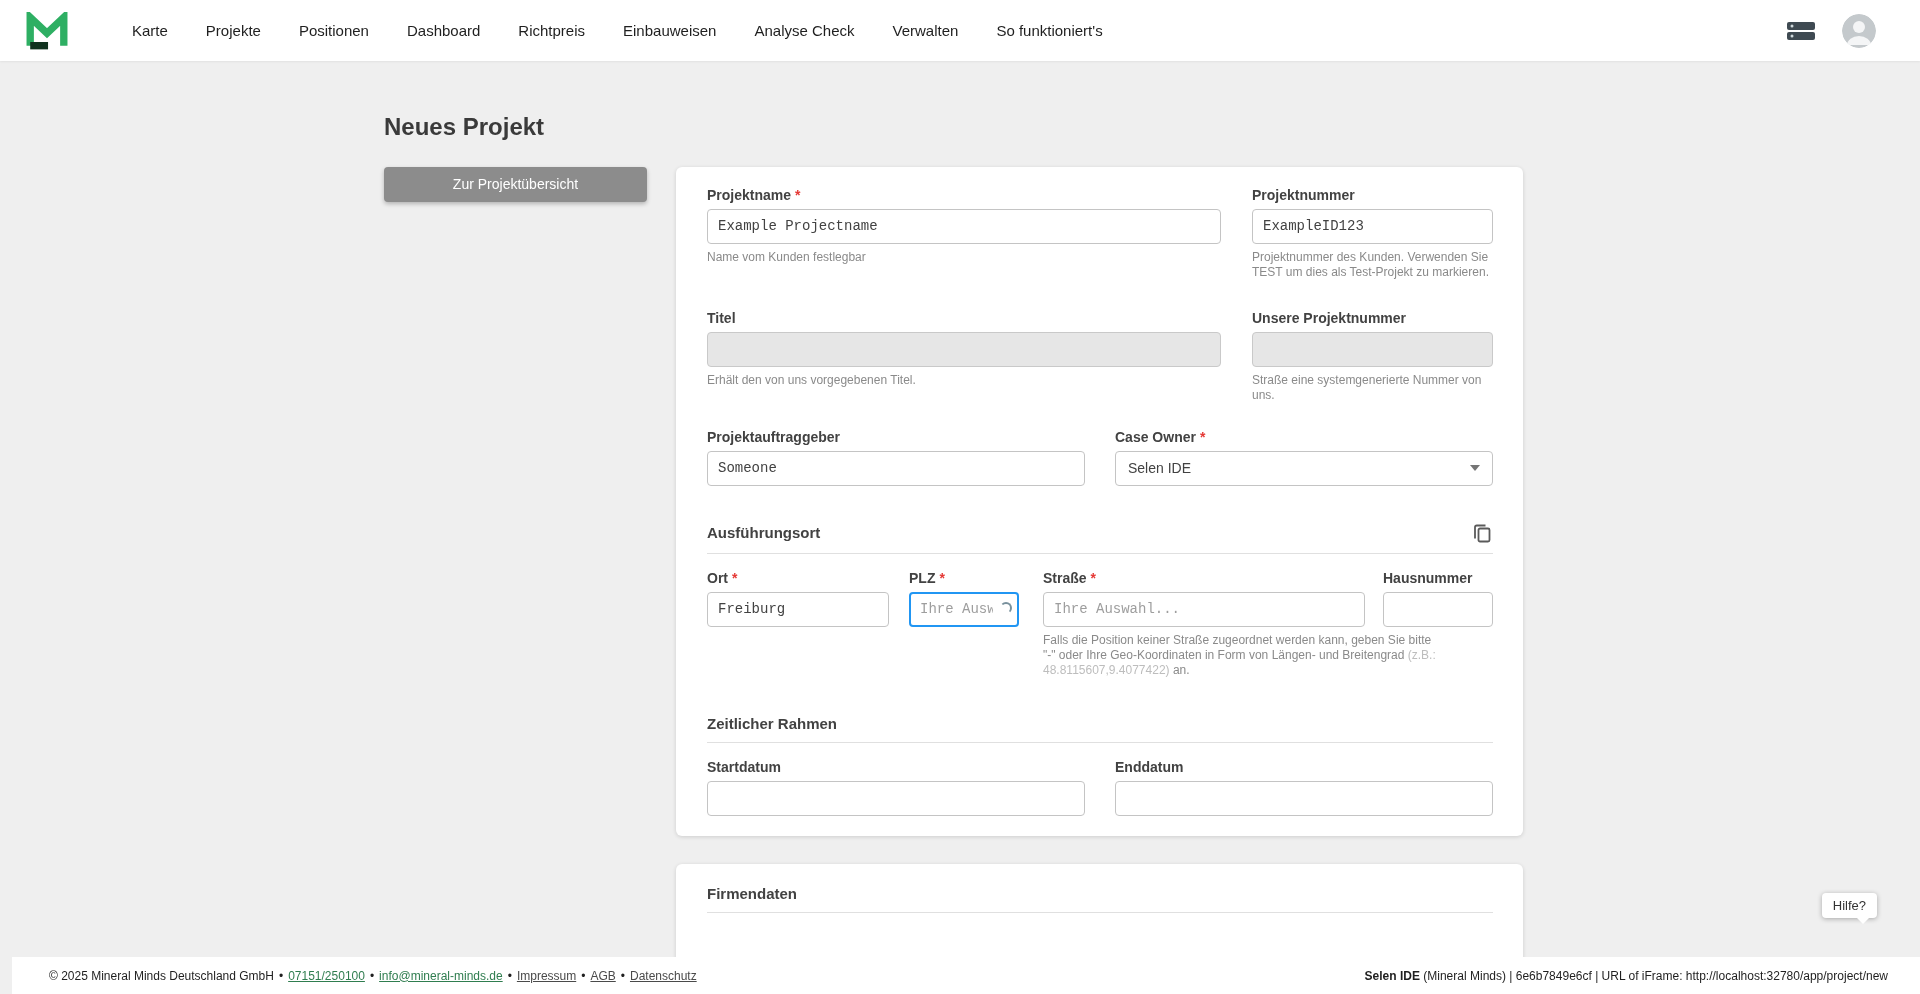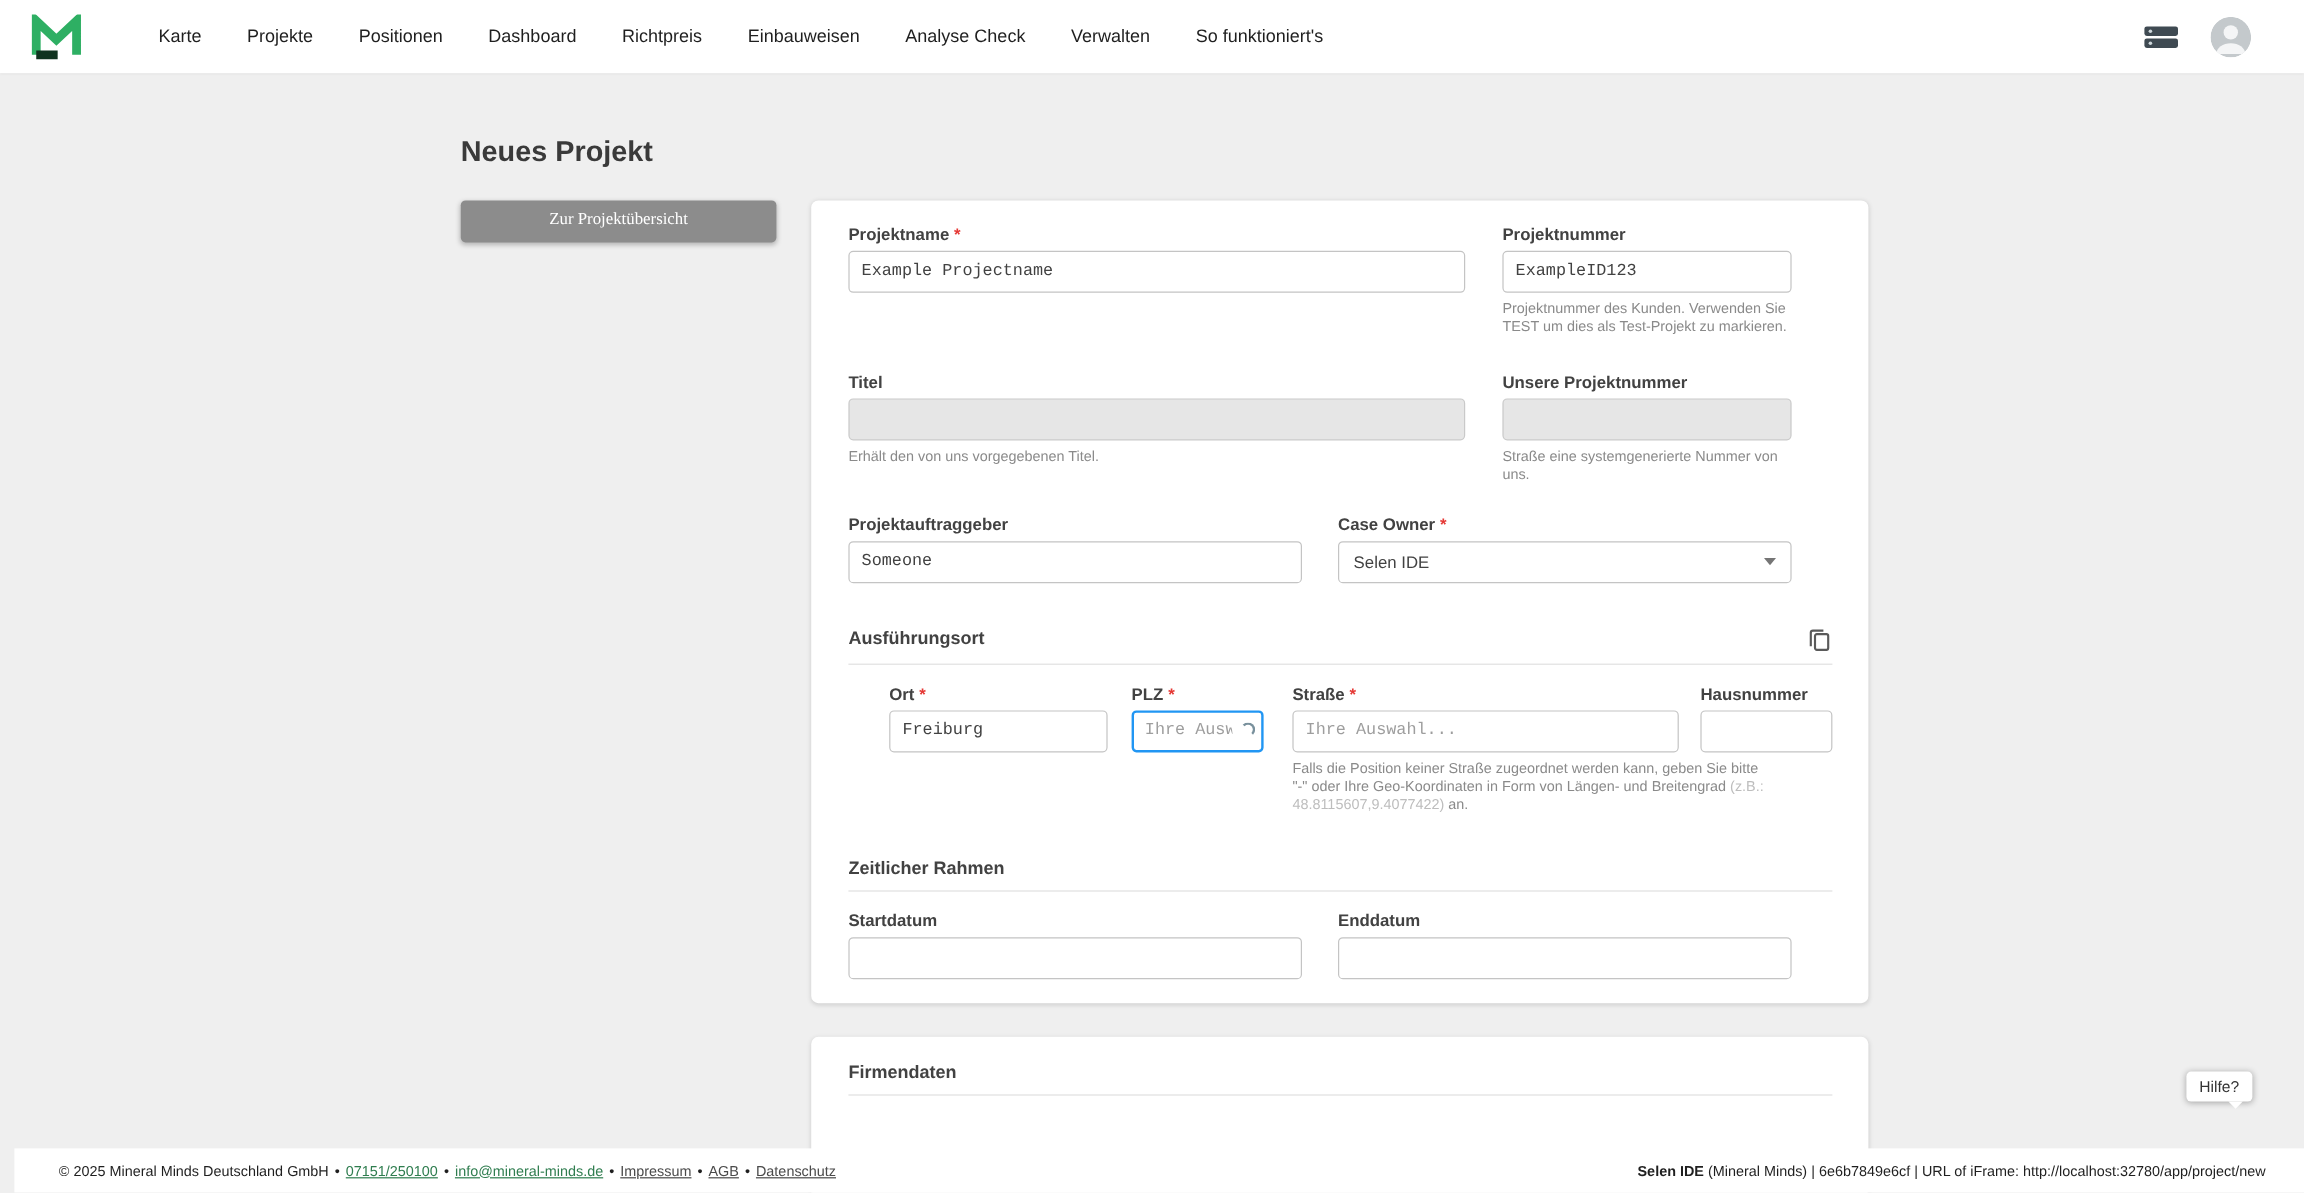--- a/index.html
+++ b/index.html
@@ -27,41 +27,41 @@
   .icon-btn { cursor: pointer; display: flex; align-items: center; }
   .avatar { width: 34px; height: 34px; border-radius: 50%; overflow: hidden; cursor: pointer; }
 
   
   .content { margin-left: 384px; width: 1139px; padding-top: 52px; }
   .page-title { font-size: 24px; font-weight: 700; color: #3a3a3a; line-height: 1.2; }
   .content-row { display: flex; margin-top: 25px; align-items: flex-start; }
   .left-col { width: 263px; margin-right: 29px; flex: 0 0 auto; }
   .btn-back {
     width: 100%; height: 35px; background: #8c8c8c; color: #ffffff; border: none;
-    border-radius: 4px; font-size: 14px; font-family: Liberation Serif, serif;
+    border-radius: 4px; font-size: 14px; font-family: Liberation Sans, sans-serif;
     cursor: pointer; box-shadow: 0 2px 4px rgba(0,0,0,0.25);
   }
   .cards { flex: 1; }
   .card {
     background: #ffffff; border-radius: 6px; box-shadow: 0 1px 4px rgba(0,0,0,0.14);
     padding: 20px 30px 20px 31px;
   }
   .card-partial { margin-top: 28px; height: 140px; overflow: hidden; }
 
   
   .row { display: flex; }
   .mt26 { margin-top: 26px; }
   .mt30 { margin-top: 30px; }
   .mt36 { margin-top: 36px; }
   .mt16 { margin-top: 16px; }
   .col-wide { width: 514px; flex: 0 0 auto; }
   .col-narrow { width: 241px; margin-left: 31px; flex: 0 0 auto; }
   .col-eq { width: 378px; flex: 0 0 auto; }
   .col-eq + .col-eq { margin-left: 30px; }
-  .col-ort  { width: 182px; margin-right: 20px; flex: 0 0 auto; margin-left: 34px; }
+  .col-ort  { width: 182px; margin-right: 20px; flex: 0 0 auto; }
   .col-plz  { width: 110px; margin-right: 24px; flex: 0 0 auto; }
   .col-str  { width: 322px; margin-right: 18px; flex: 0 0 auto; }
   .col-hnr  { width: 110px; flex: 0 0 auto; }
 
   .field-label {
     display: block; font-size: 14px; font-weight: 700; color: #424242;
     line-height: 16px; margin-bottom: 6px; white-space: nowrap;
   }
   .req { color: #e53935; margin-left: 4px; font-weight: 700; }
   .text-input {
@@ -185,20 +185,21 @@
       <div class="cards">
 
         <section class="card">
 
           <div class="row">
             <div class="col-wide">
               <label class="field-label">
                 <span>Projektname</span><span class="req">*</span>
               </label>
               <input type="text" class="text-input" value="Example Projectname" style="">
+              <div class="helper">Name vom Kunden festlegbar</div>
             </div>
             <div class="col-narrow">
               <label class="field-label">Projektnummer</label>
               <input type="text" class="text-input" value="ExampleID123" style="">
               <div class="helper">Projektnummer des Kunden. Verwenden Sie TEST um dies als Test-Projekt zu markieren.</div>
             </div>
           </div>
 
           <div class="row mt30">
             <div class="col-wide">

